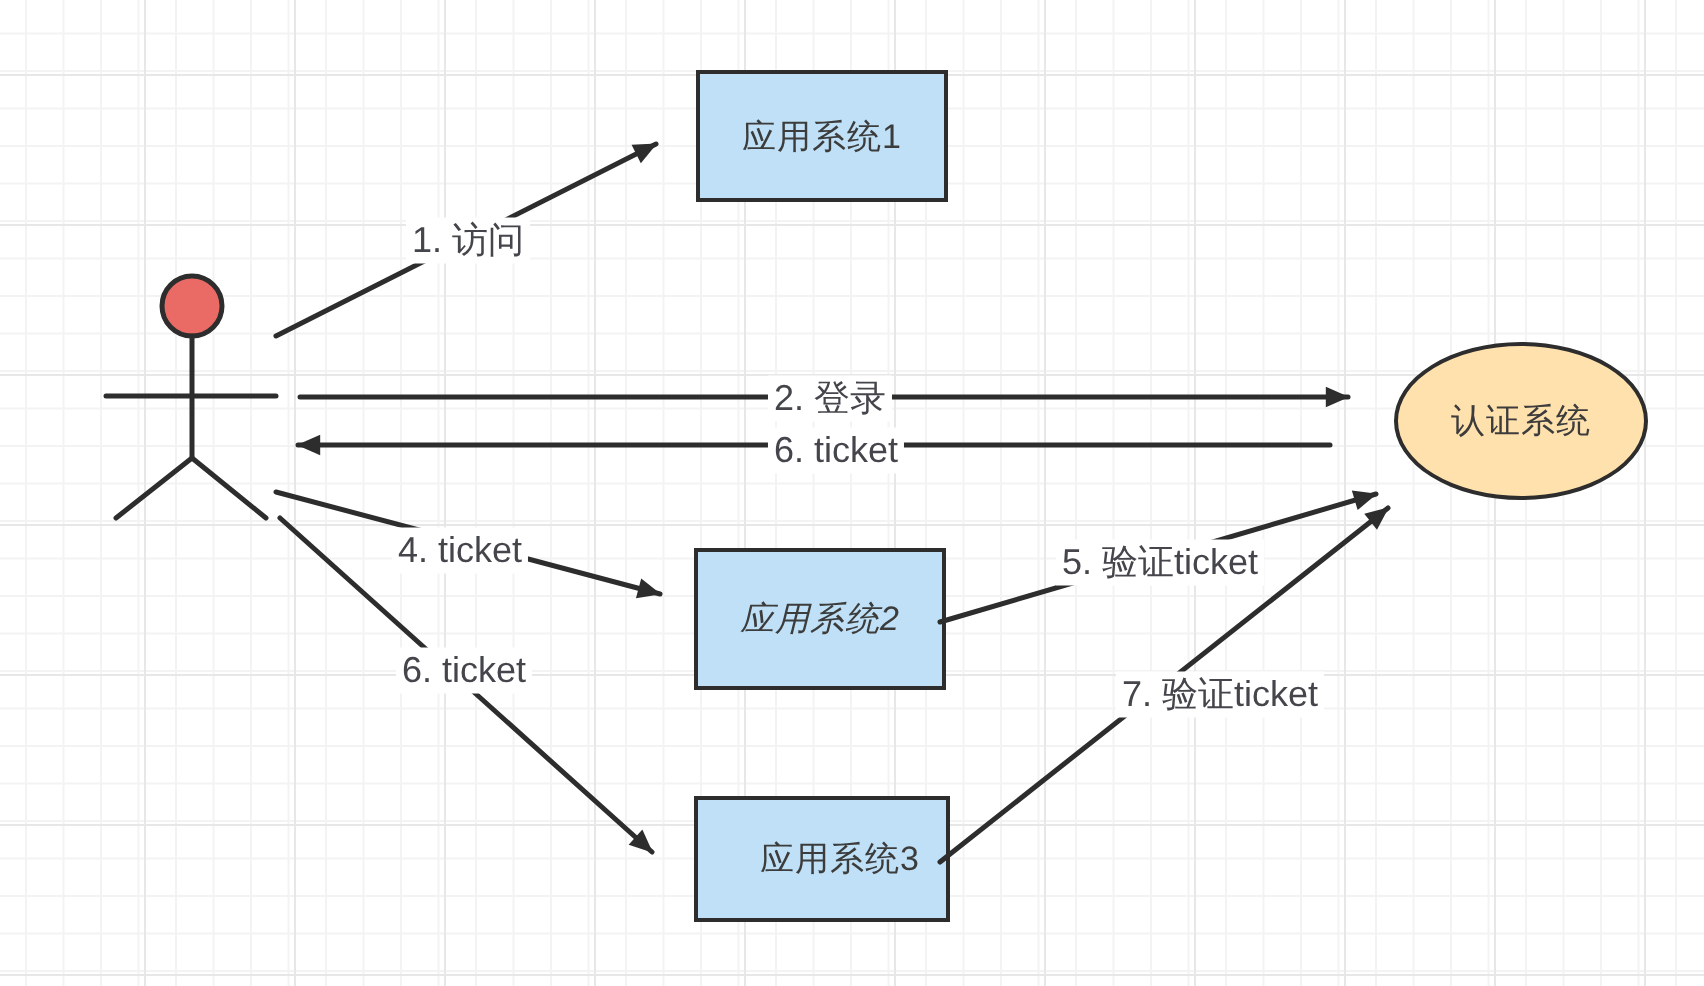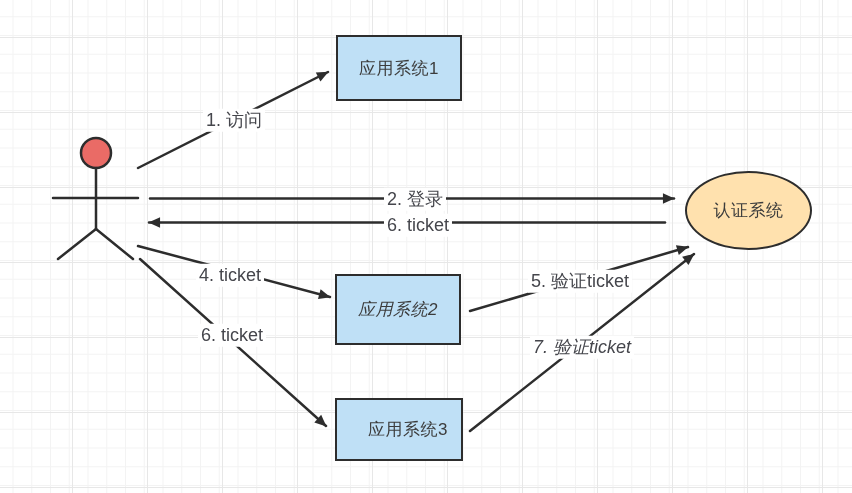--- a/index.html
+++ b/index.html
@@ -24,20 +24,21 @@
     position: absolute;
     box-sizing: border-box;
     border: 2.5px solid #2d2d2d;
     display: flex;
     align-items: center;
     justify-content: center;
     font-size: 17px;
     color: #3c3c3c;
     letter-spacing: 0.5px;
     z-index: 2;
+    margin-left: 12px;
   }
   .node.rect { background: #bfe0f6; }
   .node.ellipse {
     background: #ffe1ae;
     border-radius: 50%;
     justify-content: center;
   }
 
   .edges-layer {
     position: absolute;
@@ -107,15 +108,15 @@
     <line class="edge-line" x1="140" y1="259" x2="326" y2="426" marker-end="url(#arrowhead)"></line>
     <line class="edge-line" x1="470" y1="431" x2="694" y2="254" marker-end="url(#arrowhead)"></line>
   </svg>
 
   <div class="edge-label" style="left:234px; top:120px;">1. 访问</div>
   <div class="edge-label" style="left:415px; top:199px;">2. 登录</div>
   <div class="edge-label" style="left:418px; top:225px;">6. ticket</div>
   <div class="edge-label" style="left:230px; top:275px;">4. ticket</div>
   <div class="edge-label" style="left:580px; top:281px;">5. 验证ticket</div>
   <div class="edge-label" style="left:232px; top:335px;">6. ticket</div>
-  <div class="edge-label" style="left:582px; top:347px;font-style:italic;">7. 验证ticket</div>
+  <div class="edge-label" style="left:610px; top:347px;">7. 验证ticket</div>
 
 </div>
 
 </body></html>

